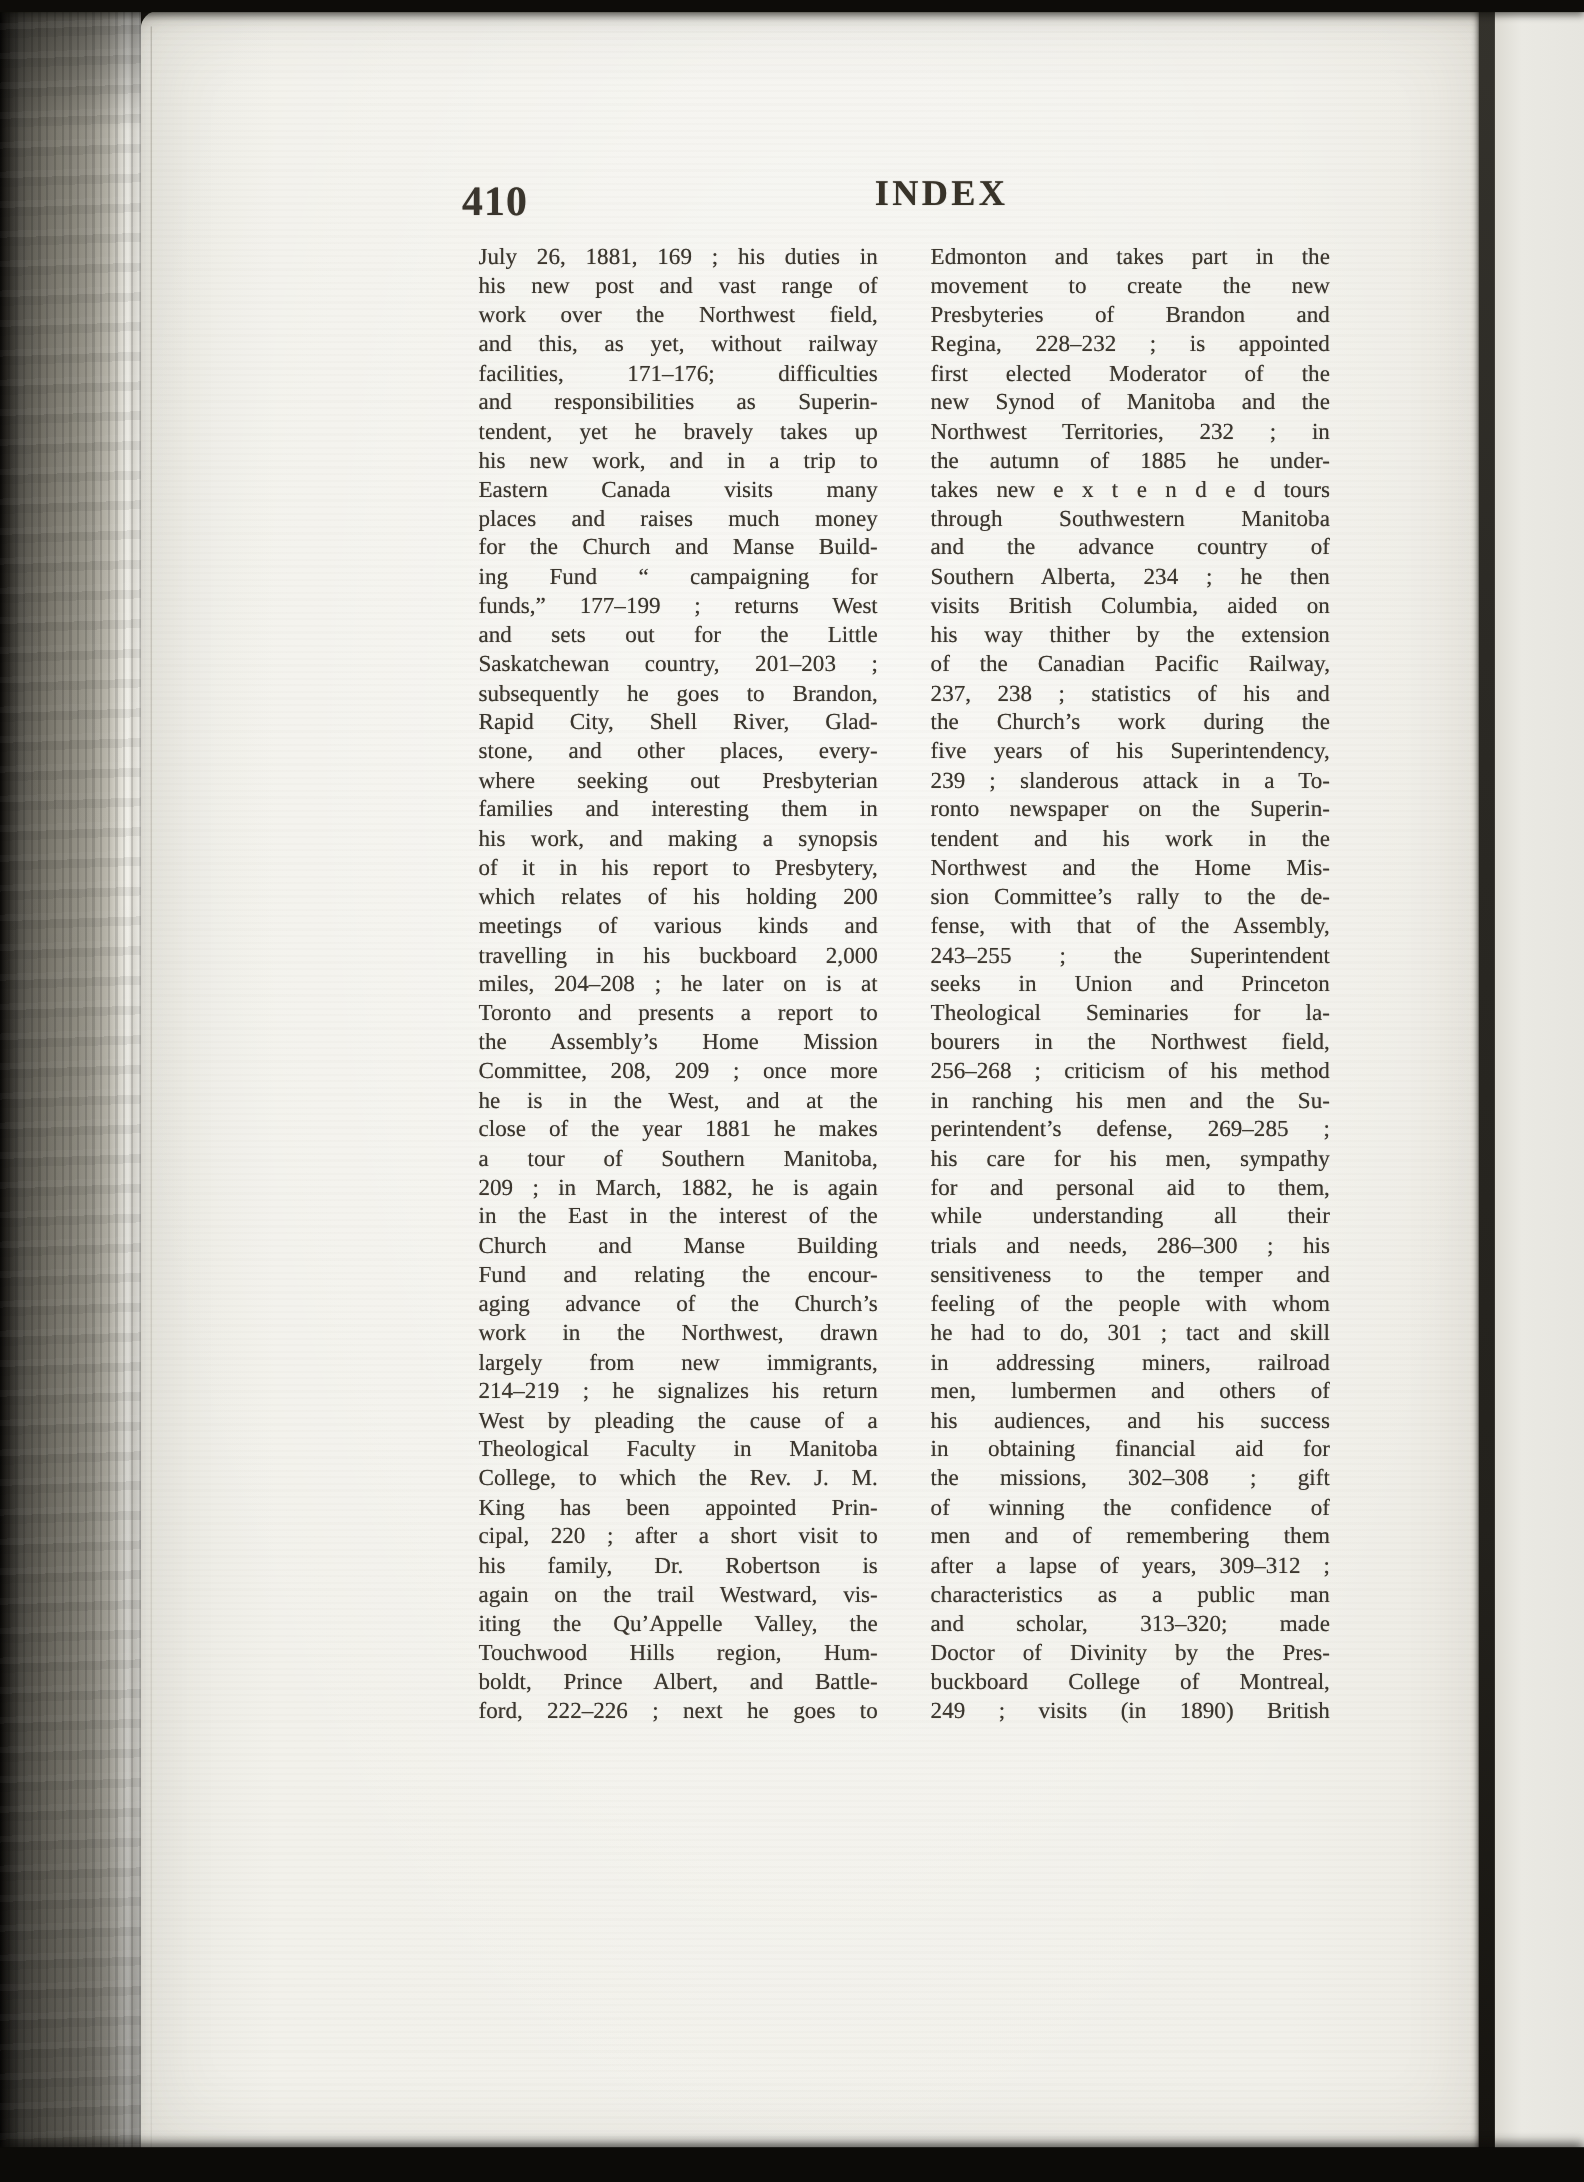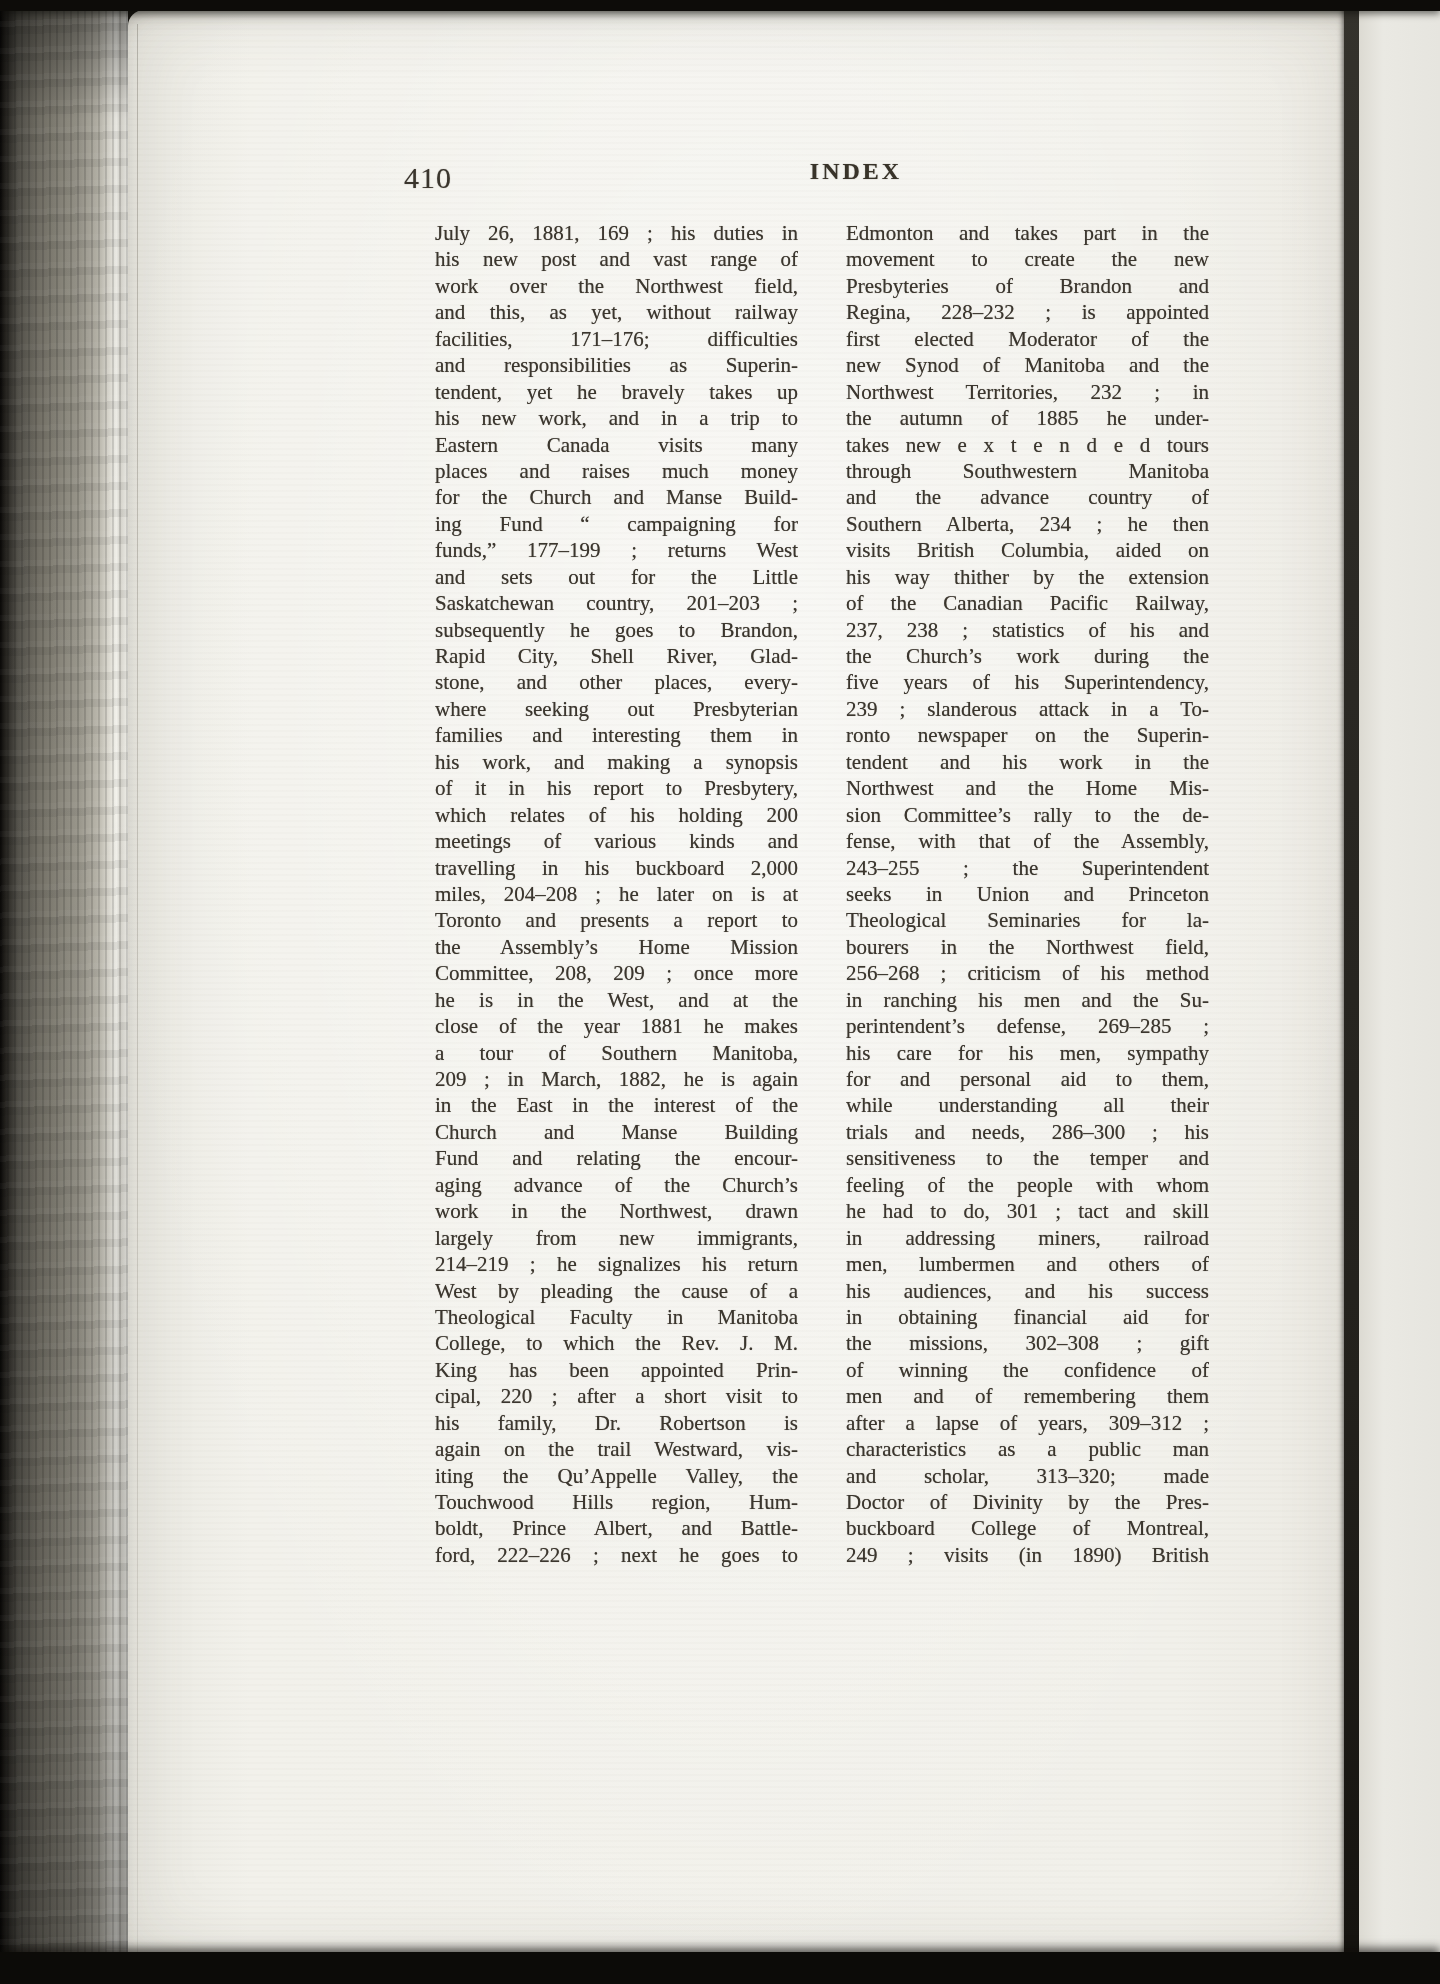--- a/index.html
+++ b/index.html
@@ -43,28 +43,28 @@
     border-radius: 16px 3px 0 0;
     box-shadow: inset 0 0 70px rgba(95,88,70,0.14), inset 0 14px 22px -16px rgba(40,35,25,0.45);
   }
   .page-left-edge-line {
     position: absolute; left: 9px; top: 14px; bottom: 0; width: 1px;
     background: linear-gradient(180deg, rgba(95,90,78,0.35), rgba(95,90,78,0.12));
   }
 
   
   .page-number {
-    position: absolute; left: 276px; top: 151px;
-    font-size: 30px; font-weight: normal; color: #3a352d;
+    position: absolute; left: 292px; top: 151px;
+    font-size: 38px; font-weight: bold; color: #3a352d;
     letter-spacing: 1px;
     text-shadow: 0 0 1px rgba(58,53,45,0.55);
   }
   .header-title {
     position: absolute; left: 728px; top: 148px; transform: translateX(-50%);
-    font-size: 24px; font-weight: bold; color: #383329;
+    font-size: 33px; font-weight: bold; color: #383329;
     letter-spacing: 3px;
     text-shadow: 0 0 1px rgba(56,51,41,0.55);
   }
 
   
   .columns {
     position: absolute; left: 307px; top: 210px; width: 793px;
     display: flex; gap: 48px;
   }
   .column { width: 363px; }

